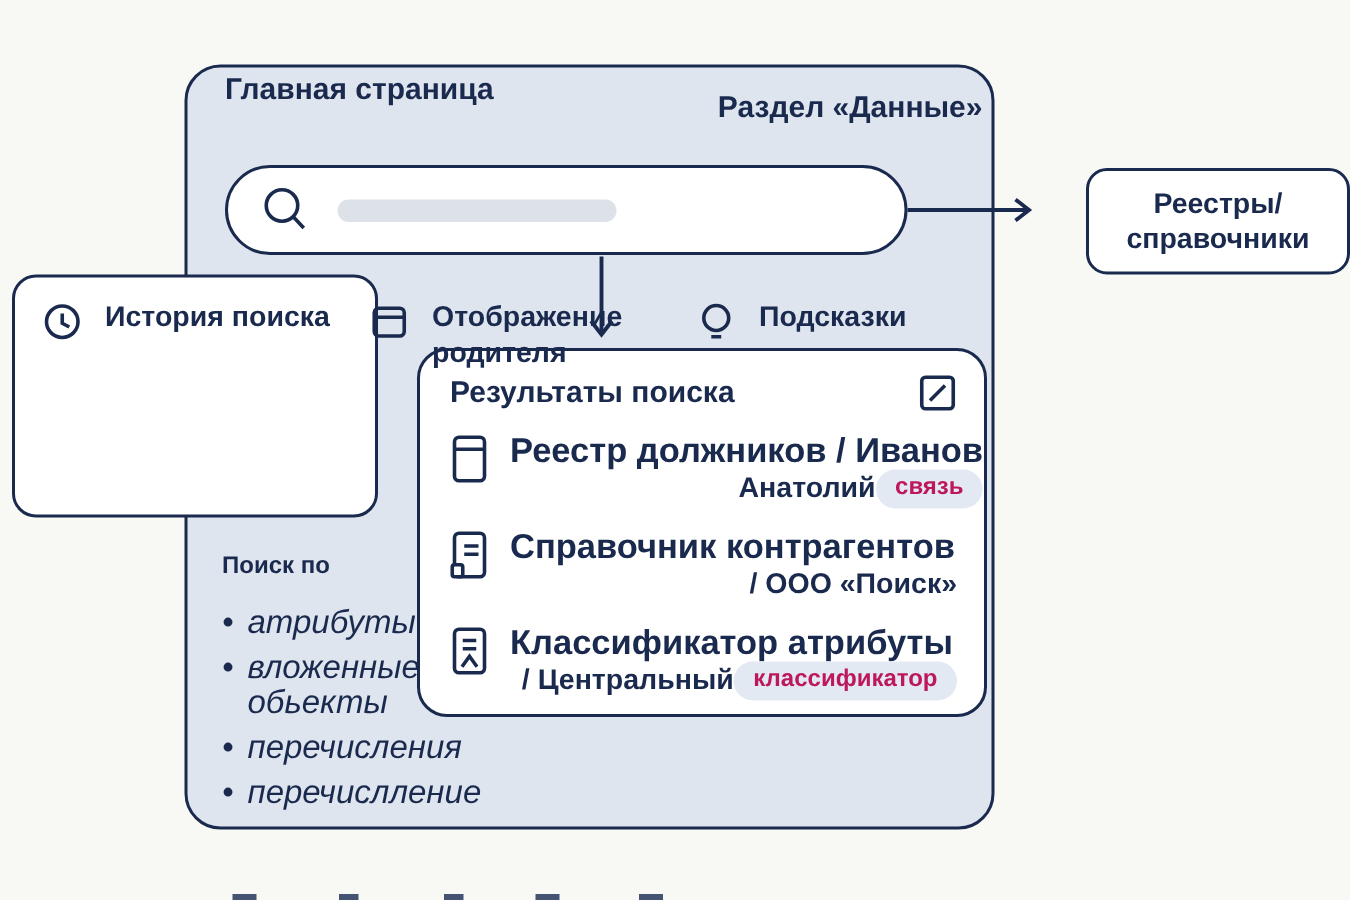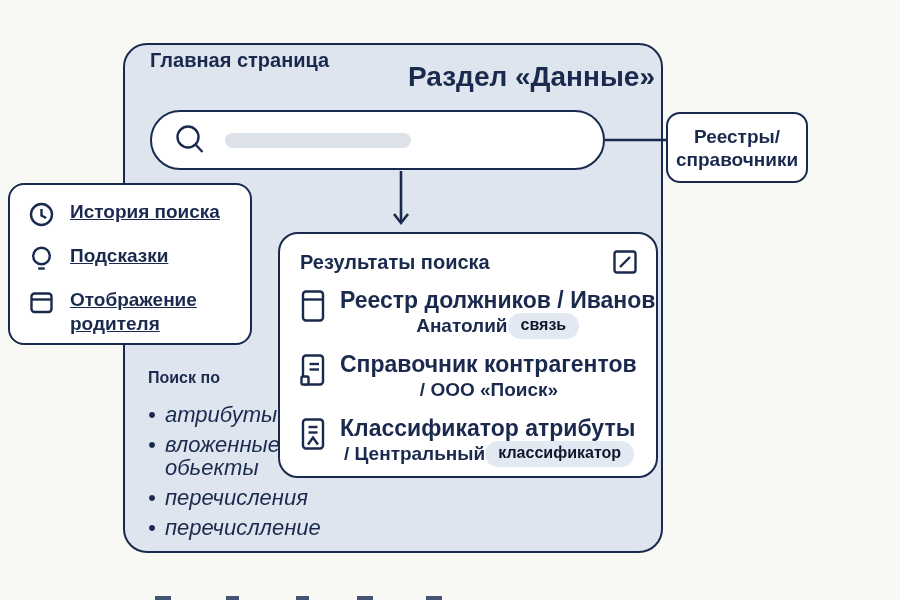--- a/index.html
+++ b/index.html
@@ -15,21 +15,21 @@
 
   
   .panel {
     left: 123px; top: 43px; width: 540px; height: 510px;
     background: #dfe5ee;
     border: 2.5px solid #1a2a4e;
     border-radius: 24px;
     z-index: 1;
   }
   .hdr-left  { left: 150px; top: 49px; font-size: 20px; font-weight: 600; z-index: 3; }
-  .hdr-right { right: 245px; top: 61px; font-size: 28px; font-weight: 600; z-index: 3; }
+  .hdr-right { right: 245px; top: 61px; font-size: 20px; font-weight: 600; z-index: 3; }
 
   
   .searchbar {
     left: 150px; top: 110px; width: 455px; height: 60px;
     background: #ffffff;
     border: 2.5px solid #1a2a4e;
     border-radius: 30px;
     z-index: 3;
     display: flex; align-items: center;
     padding-left: 20px;
@@ -37,55 +37,55 @@
   .placeholder-bar {
     width: 186px; height: 15px; margin-left: 16px;
     background: #dde2e9; border-radius: 8px;
   }
 
   
   .connectors { left: 0; top: 0; width: 900px; height: 600px; z-index: 2; pointer-events: none; }
 
   
   .reg-box {
-    left: 666px; top: 112px; width: 142px; height: 71px;
+    left: 724px; top: 112px; width: 176px; height: 71px;
     background: #ffffff; border: 2.5px solid #1a2a4e; border-radius: 14px;
     z-index: 3;
     display: flex; flex-direction: column; align-items: center; justify-content: center;
     font-size: 19px; font-weight: 600; line-height: 23px; text-align: center;
   }
 
   
   .results {
     left: 278px; top: 232px; width: 380px; height: 246px;
     background: #ffffff; border: 2.5px solid #1a2a4e; border-radius: 20px;
     z-index: 3;
     padding: 15px 18px 0 20px;
   }
   .results-hdr { display: flex; justify-content: space-between; align-items: flex-start; }
   .results-title { font-size: 20px; font-weight: 700; line-height: 26px; }
   .result-item { display: flex; margin-top: 12px; }
   .result-icon { flex: 0 0 26px; margin-right: 14px; margin-top: 2px; }
   .result-lines { flex: 1; }
   .r-line1 { font-size: 23px; font-weight: 600; line-height: 26px; white-space: nowrap; }
-  .r-line2 { display: flex; justify-content: center; align-items: center;
+  .r-line2 { display: flex; justify-content: flex-end; align-items: center;
              font-size: 19px; font-weight: 600; line-height: 26px; }
   .badge {
-    background: #e3e9f3; color: #0f172a;
+    background: #e3e9f3; color: #be185d;
     border-radius: 15px; padding: 2px 13px 4px;
     font-size: 16px; font-weight: 600; line-height: 20px; white-space: nowrap;
   }
 
   
   .quick-menu {
     left: 8px; top: 183px; width: 244px; height: 162px;
     background: #ffffff; border: 2.5px solid #1a2a4e; border-radius: 16px;
     z-index: 4;
     padding: 15px 0 0 18px;
-    display: flex; flex-direction: column; gap: 16px; text-decoration: underline;
+    display: flex; flex-direction: row; gap: 16px;
   }
   .menu-row { display: flex; gap: 15px; align-items: flex-start; }
   .menu-icon { flex: 0 0 27px; margin-top: 1px; }
   .menu-label { font-size: 19px; font-weight: 600; line-height: 24px; width: 160px; }
 
   
   .search-by-title { left: 148px; top: 369px; font-size: 16px; font-weight: 700; z-index: 3; }
   .bullets { left: 146px; top: 403px; z-index: 3; list-style: none; width: 122px; }
   .bullets li {
     position: relative; padding-left: 19px; margin-bottom: 7px;
@@ -186,31 +186,31 @@
 <div class="abs quick-menu">
   <div class="menu-row">
     <svg class="icon menu-icon" width="27" height="27" viewBox="0 0 27 27">
       <circle cx="13.5" cy="13.5" r="10.5"></circle>
       <polyline points="13.5,8 13.5,14.5 18.2,17"></polyline>
     </svg>
     <div class="menu-label">История поиска</div>
   </div>
   <div class="menu-row">
     <svg class="icon menu-icon" width="27" height="27" viewBox="0 0 27 27">
+      <rect x="3.5" y="4.5" width="20" height="18.5" rx="3"></rect>
+      <line x1="3.5" y1="10.5" x2="23.5" y2="10.5"></line>
+    </svg>
+    <div class="menu-label">Отображение родителя</div>
+  </div>
+  <div class="menu-row">
+    <svg class="icon menu-icon" width="27" height="27" viewBox="0 0 27 27">
       <circle cx="13.5" cy="11" r="8.3"></circle>
       <line x1="10.2" y1="23.5" x2="16.8" y2="23.5"></line>
     </svg>
     <div class="menu-label">Подсказки</div>
-  </div>
-  <div class="menu-row">
-    <svg class="icon menu-icon" width="27" height="27" viewBox="0 0 27 27">
-      <rect x="3.5" y="4.5" width="20" height="18.5" rx="3"></rect>
-      <line x1="3.5" y1="10.5" x2="23.5" y2="10.5"></line>
-    </svg>
-    <div class="menu-label">Отображение родителя</div>
   </div>
 </div>
 
 <div class="abs search-by-title">Поиск по</div>
 <ul class="abs bullets">
   <li>атрибуты</li>
   <li>вложенные обьекты</li>
   <li>перечисления</li>
   <li>перечислление</li>
 </ul>

